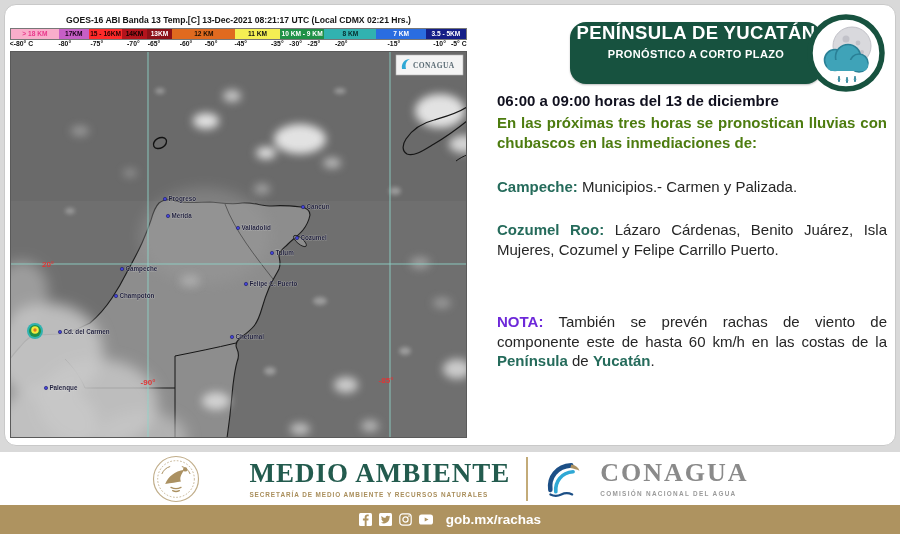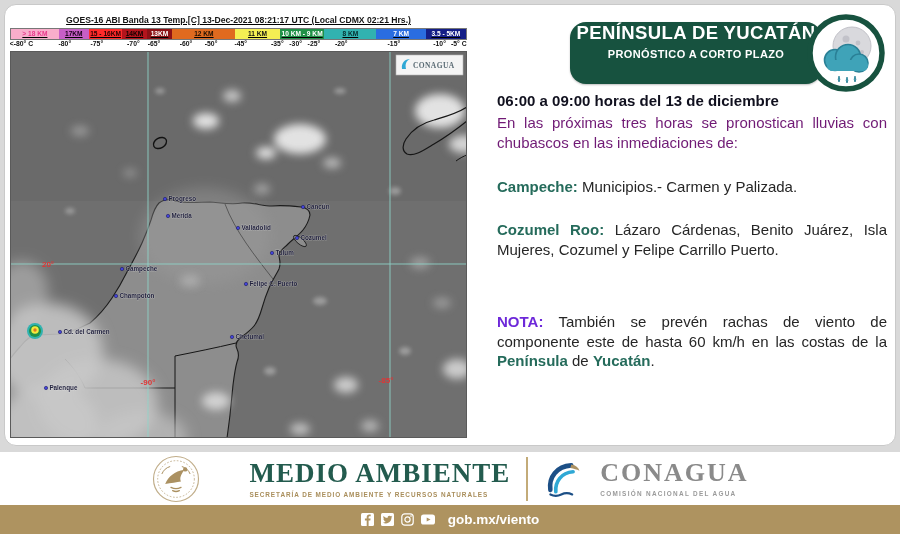--- a/index.html
+++ b/index.html
@@ -4,21 +4,21 @@
 <style>
   * { margin:0; padding:0; box-sizing:border-box; }
   body { background:#b5b5b5; font-family:"Liberation Sans", sans-serif; }
   #canvas { position:relative; width:900px; height:534px; background:#d9d9d9; overflow:hidden; }
 
   
   .card { position:absolute; left:4px; top:4px; width:892px; height:442px;
           background:#ffffff; border:1px solid #c9c9c9; border-radius:12px; }
 
   
-  .sat-panel { position:absolute; left:10px; top:13px; width:457px;text-decoration:underline; }
+  .sat-panel { position:absolute; left:10px; top:13px; width:457px; }
   .sat-title { height:15px; font-size:8.6px; font-weight:bold; color:#151515;
                text-align:center; line-height:15px; white-space:nowrap; }
   .scale-bar { display:flex; height:12px; width:100%; border:1px solid #777; }
   .seg { height:100%; font-size:6.6px; font-weight:bold; text-align:center;
          line-height:10px; overflow:hidden; white-space:nowrap; }
   .temps { position:relative; height:11px; }
   .temps span { position:absolute; top:0; transform:translateX(-50%);
                 font-size:6.8px; font-weight:bold; color:#111; white-space:nowrap; }
   .sat-svg { display:block; }
 
@@ -285,21 +285,21 @@
       <circle cx="53" cy="50" r="9" fill="#3fa3b8" stroke="#2a8096" stroke-width="1.6"></circle>
       <rect x="21" y="47" width="41" height="11" rx="5.5" fill="#3fa3b8"></rect>
       <path d="M33,63 q1.6,4 0,6 q-1.6,-2 0,-6" fill="#3fa3b8" stroke="#2a8096" stroke-width="0.8"></path>
       <path d="M41,64 q1.6,4 0,6 q-1.6,-2 0,-6" fill="#3fa3b8" stroke="#2a8096" stroke-width="0.8"></path>
       <path d="M49,63 q1.6,4 0,6 q-1.6,-2 0,-6" fill="#3fa3b8" stroke="#2a8096" stroke-width="0.8"></path>
     </g>
   </svg>
 
   <div class="date-line">06:00 a 09:00 horas del 13 de diciembre</div>
 
-  <p class="para" style="top:113px; font-weight:normal; color:#701a75;">En las próximas tres horas se pronostican lluvias con chubascos en las inmediaciones de:</p>
+  <p class="para" style="top:113px; font-weight:bold; color:#4d7c0f;">En las próximas tres horas se pronostican lluvias con chubascos en las inmediaciones de:</p>
 
   <p class="para" style="top:177px;"><span class="teal">Campeche:</span><span> Municipios.- Carmen y Palizada.</span></p>
 
   <p class="para" style="top:220px;"><span class="teal">Cozumel Roo:</span><span> Lázaro Cárdenas, Benito Juárez, Isla Mujeres, Cozumel y Felipe Carrillo Puerto.</span></p>
 
   <p class="para" style="top:312px;"><b class="dark">NOTA:</b><span> También se prevén rachas de viento de componente este de hasta 60 km/h en las costas de la </span><span class="teal">Península</span><span> de </span><span class="teal">Yucatán</span><span>.</span></p>
 
   <div class="footer-band">
     <svg width="50" height="50" viewBox="0 0 60 60">
       <circle cx="30" cy="30" r="27" fill="none" stroke="#ab9162" stroke-width="1.4" opacity="0.75"></circle>
@@ -337,16 +337,16 @@
     </svg>
     <svg class="soc" width="13" height="13" viewBox="0 0 13 13">
       <rect x="0.8" y="0.8" width="11.4" height="11.4" rx="3" fill="none" stroke="#ffffff" stroke-width="1.2"></rect>
       <circle cx="6.5" cy="6.5" r="2.6" fill="none" stroke="#ffffff" stroke-width="1.2"></circle>
       <circle cx="10" cy="3.1" r="0.8" fill="#ffffff"></circle>
     </svg>
     <svg class="soc" width="14" height="13" viewBox="0 0 14 13">
       <rect x="0" y="1.5" width="14" height="10" rx="2.6" fill="#ffffff"></rect>
       <path d="M5.7,4.4 L9.5,6.5 L5.7,8.6 Z" fill="#ae9360"></path>
     </svg>
-    <span class="url">gob.mx/viento</span>
+    <span class="url">gob.mx/rachas</span>
   </div>
 
 </div>
 
 </body></html>

